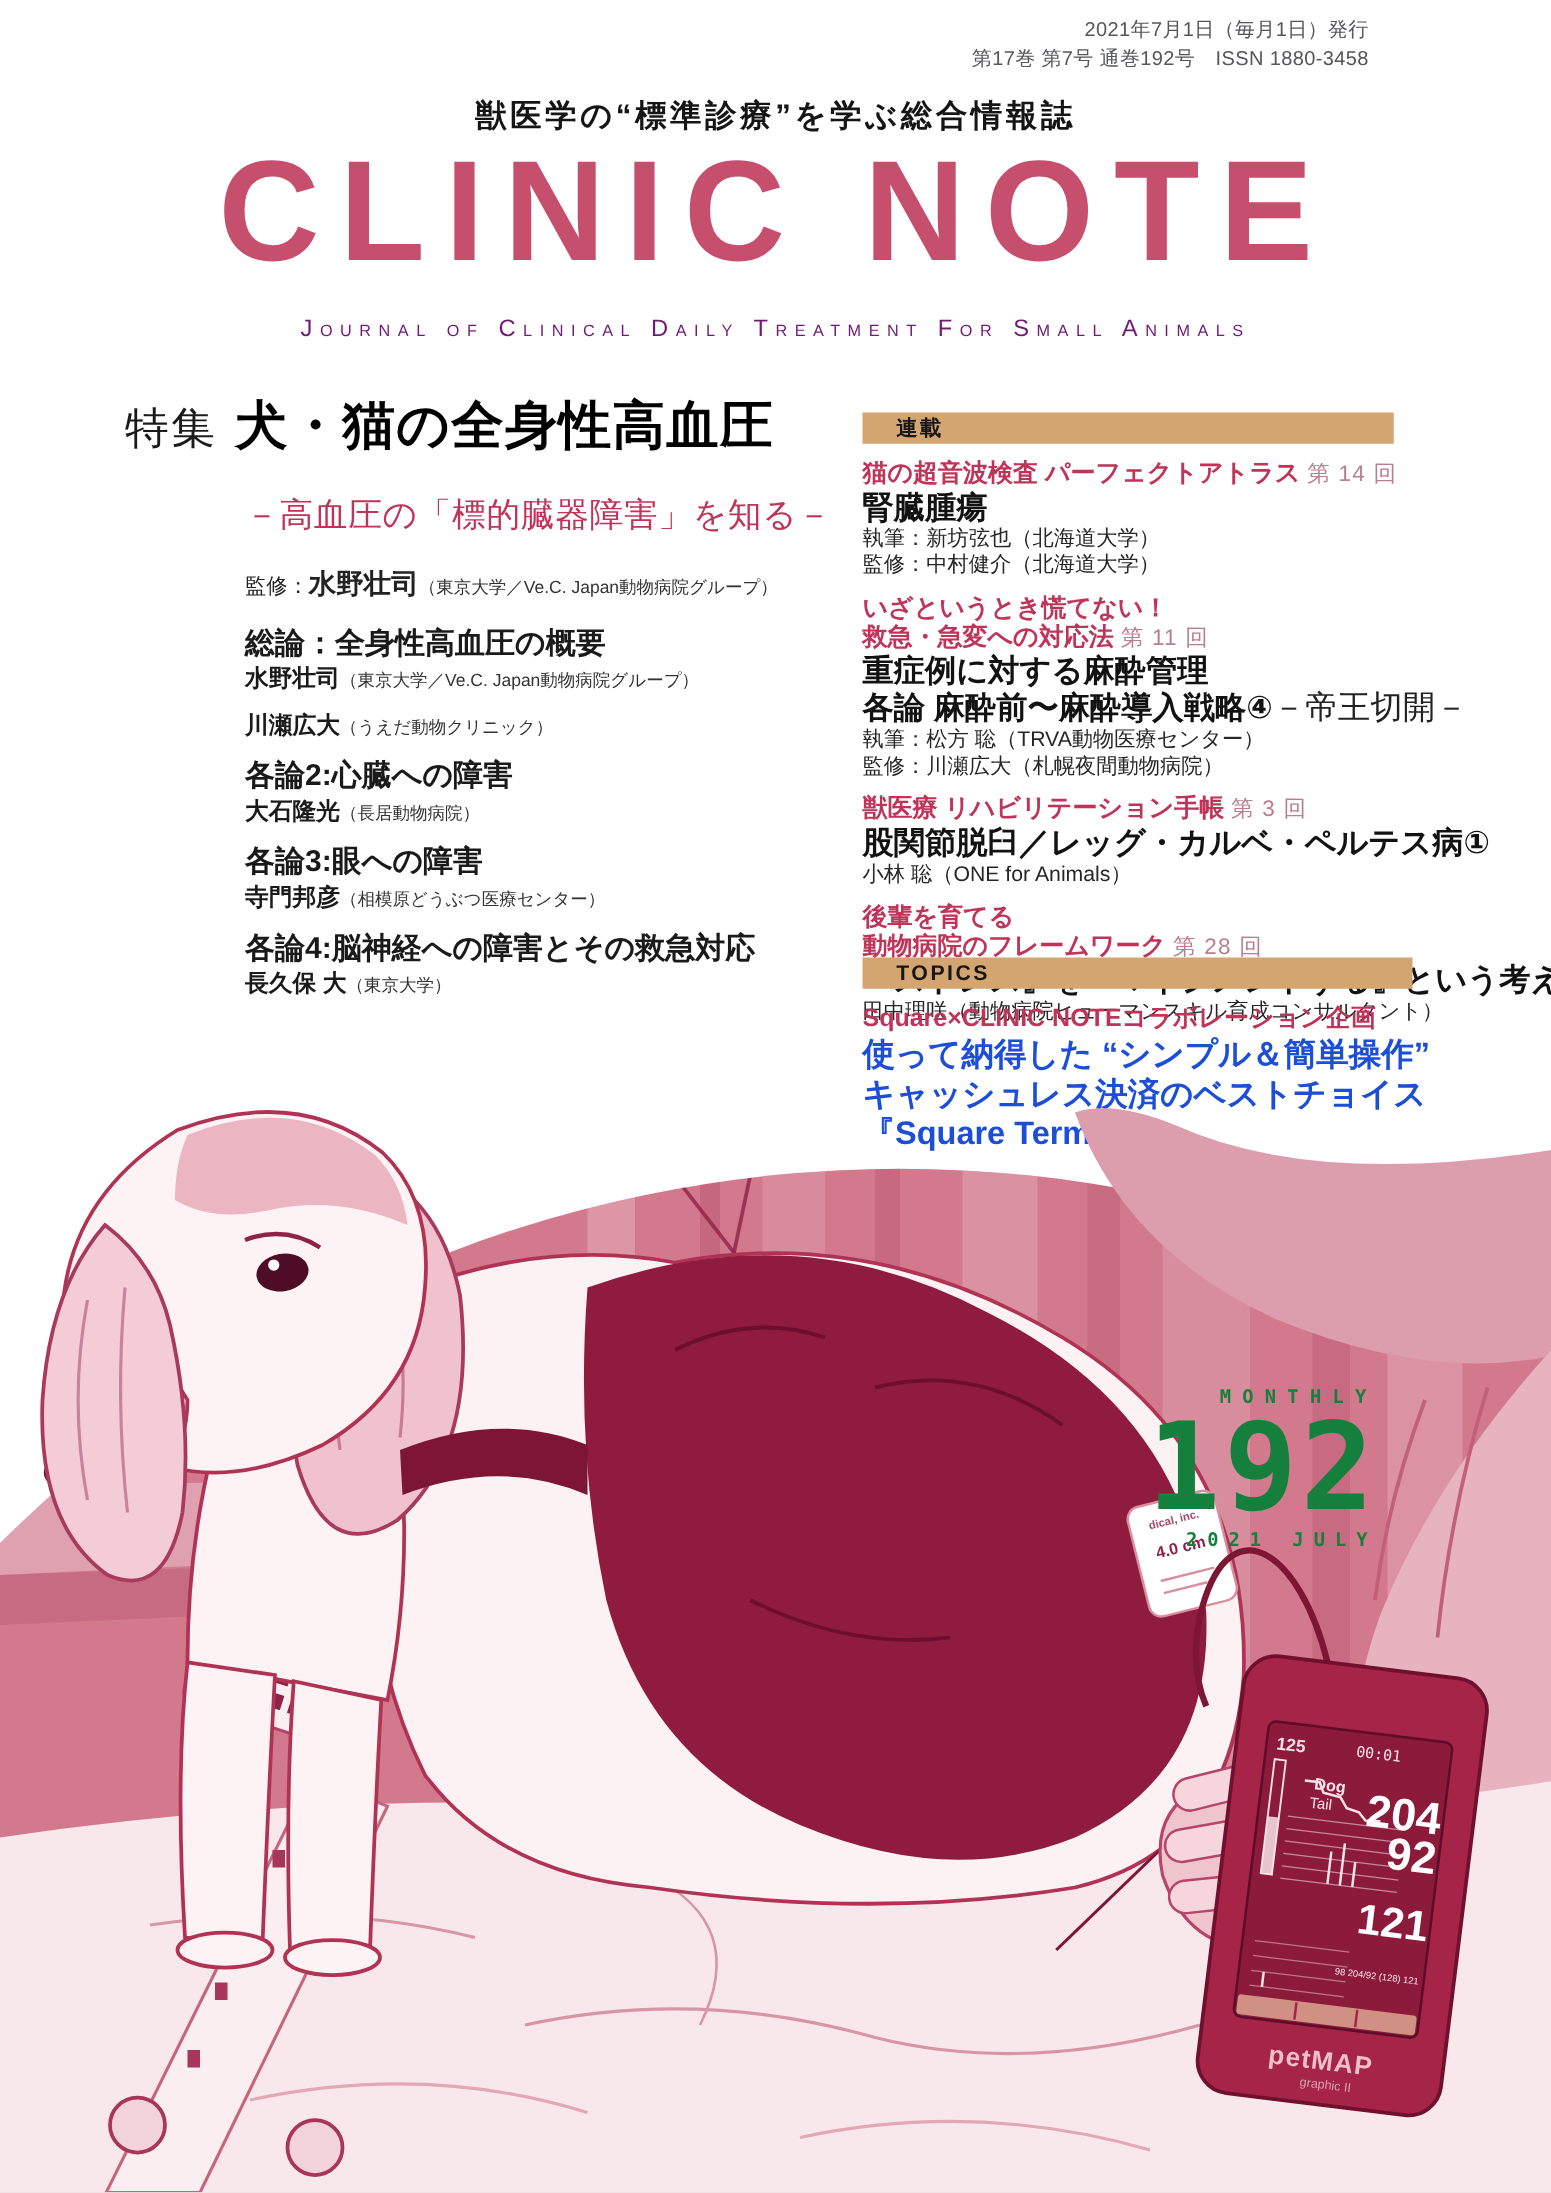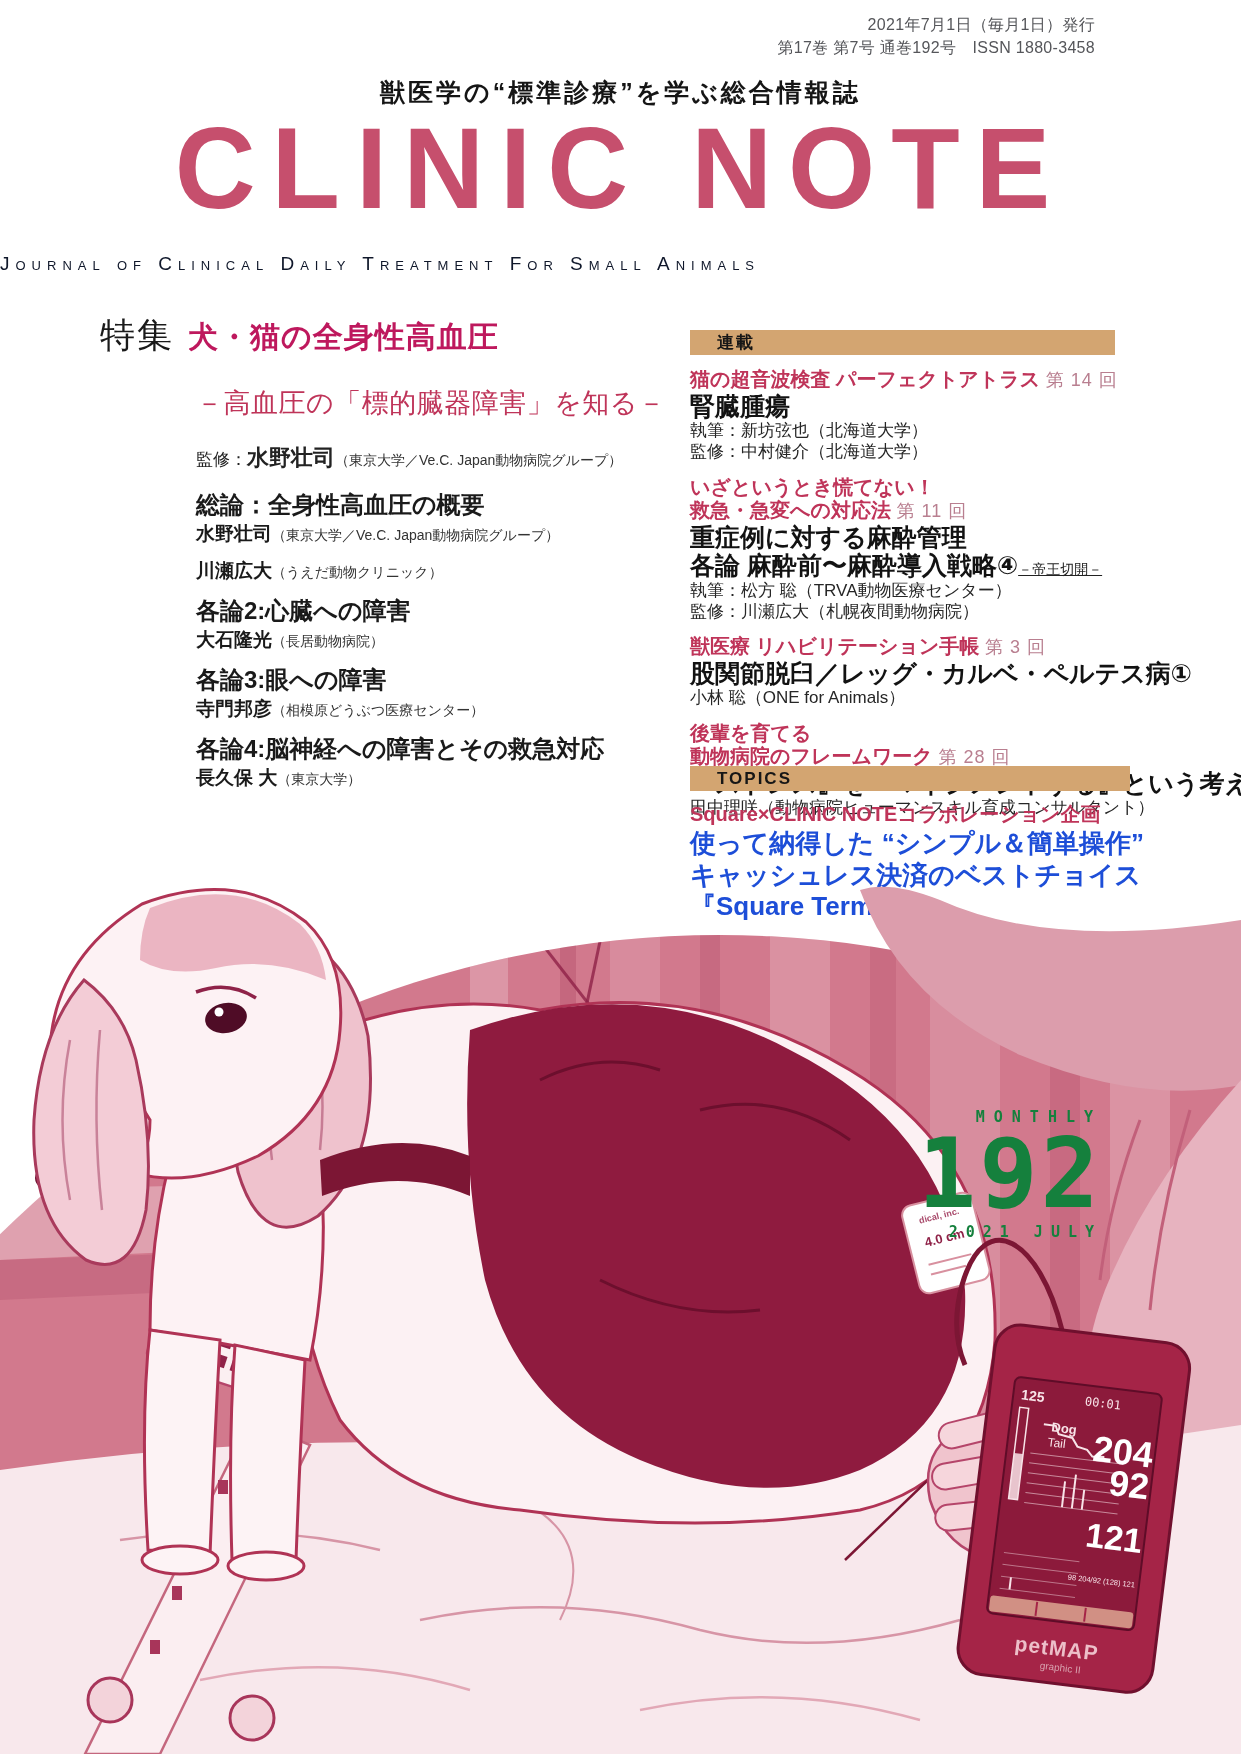--- a/index.html
+++ b/index.html
@@ -16,48 +16,48 @@
   .tagline{
     position:absolute;top:76px;left:0;width:100%;text-align:center;
     font-size:25px;font-weight:bold;letter-spacing:3px;color:#151515;
   }
   .brand-title{
     position:absolute;top:104px;left:0;width:100%;text-align:center;
     font-size:112px;font-weight:bold;letter-spacing:16px;color:#c64f6d;
     transform:scaleY(1.02);white-space:nowrap;
   }
   .journal-sub{
-    position:absolute;top:253px;left:0;width:100%;text-align:left;
-    font-size:19px;letter-spacing:6px;color:#0f172a;font-variant:small-caps;
+    position:absolute;top:253px;left:0;width:100%;text-align:center;
+    font-size:19px;letter-spacing:6px;color:#701a75;font-variant:small-caps;
   }
   
   .feature{position:absolute;left:100px;top:312px;width:585px;}
   .feature-head{display:flex;align-items:baseline;gap:14px;}
   .feature-label{font-size:35px;color:#1a1a1a;letter-spacing:2px;}
-  .feature-title{font-size:30px;font-weight:bold;color:#be185d;letter-spacing:1px;white-space:nowrap;}
+  .feature-title{font-size:42px;font-weight:bold;color:#000000;letter-spacing:1px;white-space:nowrap;}
   .feature-sub{margin:26px 0 0 96px;font-size:27px;color:#bf3459;letter-spacing:.5px;white-space:nowrap;}
   .feature-supervisor{margin:22px 0 0 96px;font-size:17px;color:#222;}
   .feature-supervisor b{font-size:22px;}
   .feature-supervisor .affil{font-size:14px;color:#333;}
   .feature-list{margin:16px 0 0 96px;}
   .feature-item{margin-bottom:11px;}
   .fi-title{font-size:24px;font-weight:600;color:#1a1a1a;white-space:nowrap;}
   .fi-author{font-size:19px;font-weight:bold;color:#1a1a1a;white-space:nowrap;}
   .fi-author .affil{font-size:14px;font-weight:normal;color:#333;}
   
   .rightcol{position:absolute;left:690px;top:330px;width:425px;}
   .section-bar{
     background:#d3a571;color:#161616;font-weight:bold;font-size:17px;
     letter-spacing:2px;height:25px;line-height:25px;padding-left:27px;
   }
   .serial{margin-top:13px;}
   .kicker{font-size:20px;font-weight:bold;color:#bf3459;line-height:1.18;white-space:nowrap;}
   .episode{font-size:18px;font-weight:normal;color:#b97f90;letter-spacing:1px;}
   .serial-title{font-size:25px;font-weight:bold;color:#121212;line-height:1.14;white-space:nowrap;}
-  .title-suffix{font-size:14px;font-weight:normal;color:#222;text-decoration:underline;}
+  .title-suffix{font-size:26px;font-weight:normal;color:#222;}
   .credit{font-size:17px;color:#262626;line-height:1.25;white-space:nowrap;}
   .topics-block{position:absolute;left:690px;top:766px;width:520px;}
   .topics-kicker{margin-top:10px;font-size:20px;font-weight:bold;color:#bf3459;white-space:nowrap;}
   .topics-line{font-size:26px;font-weight:bold;color:#1d4ed8;line-height:1.22;white-space:nowrap;}
   
   .photo{position:absolute;left:0;top:860px;width:1241px;height:894px;}
   .issue-stamp{
     position:absolute;left:872px;top:1108px;width:230px;text-align:right;color:#15803d;
     font-family:"DejaVu Sans Mono","Liberation Mono",monospace;
   }

